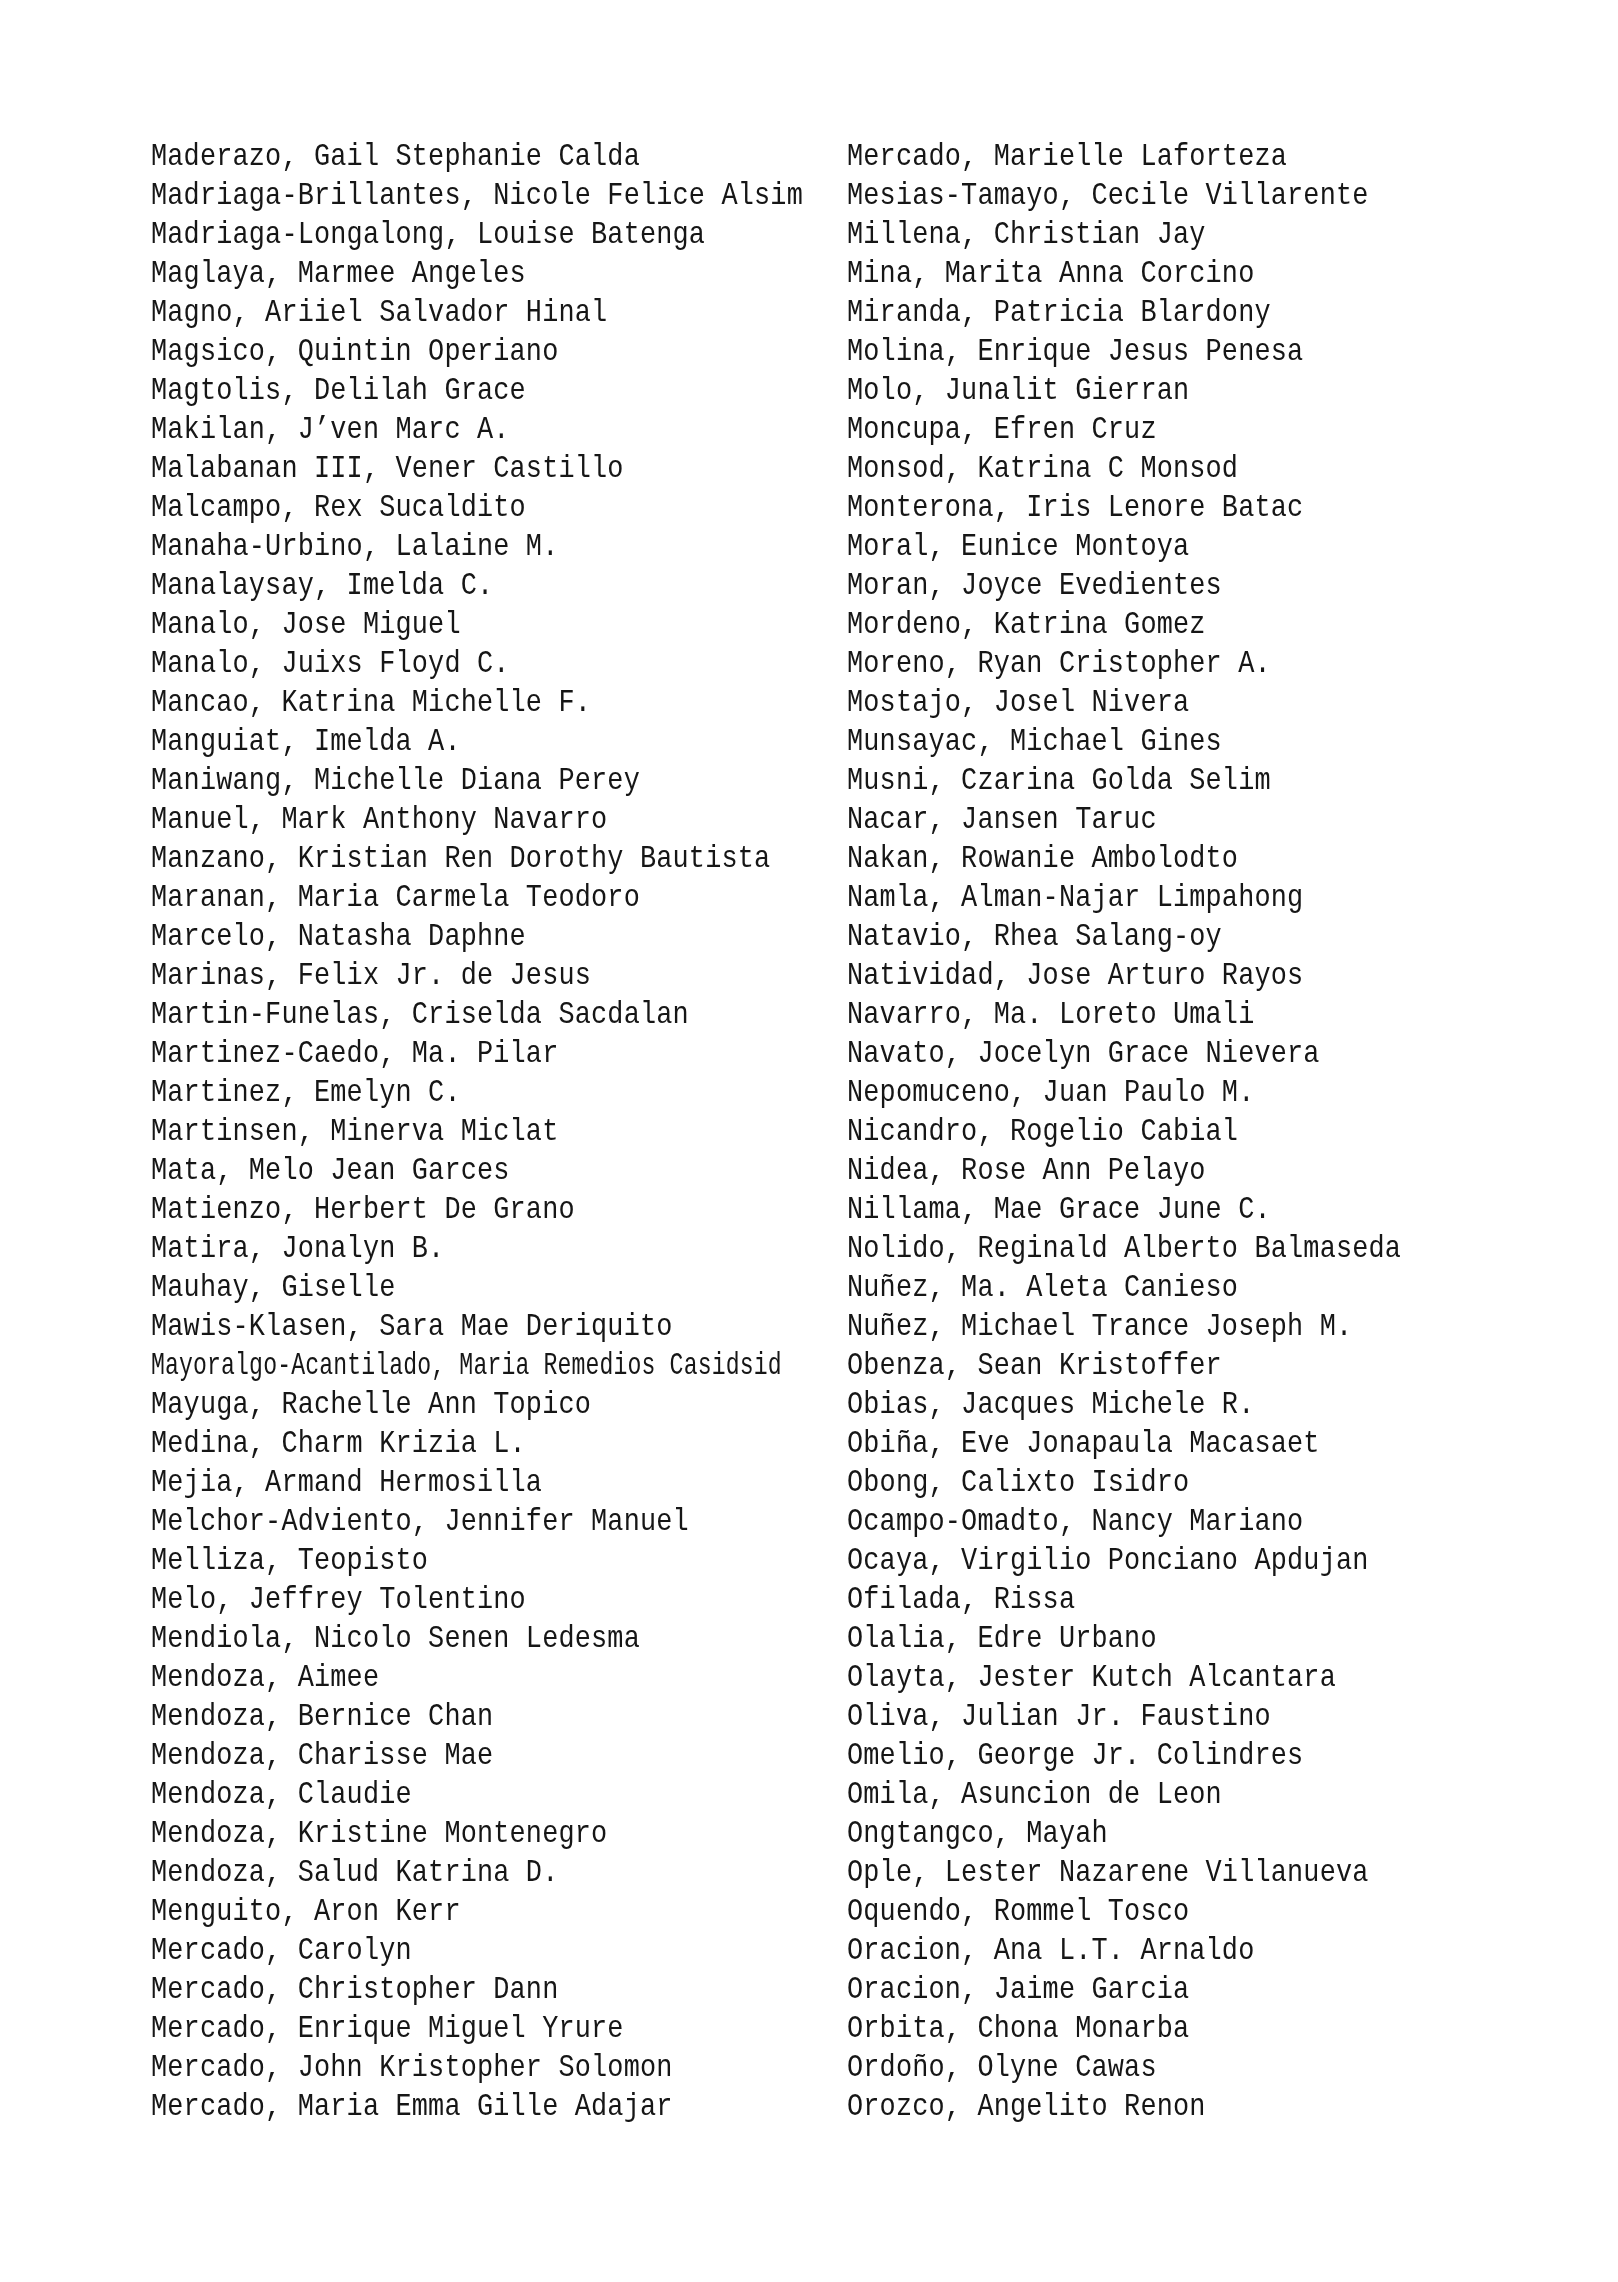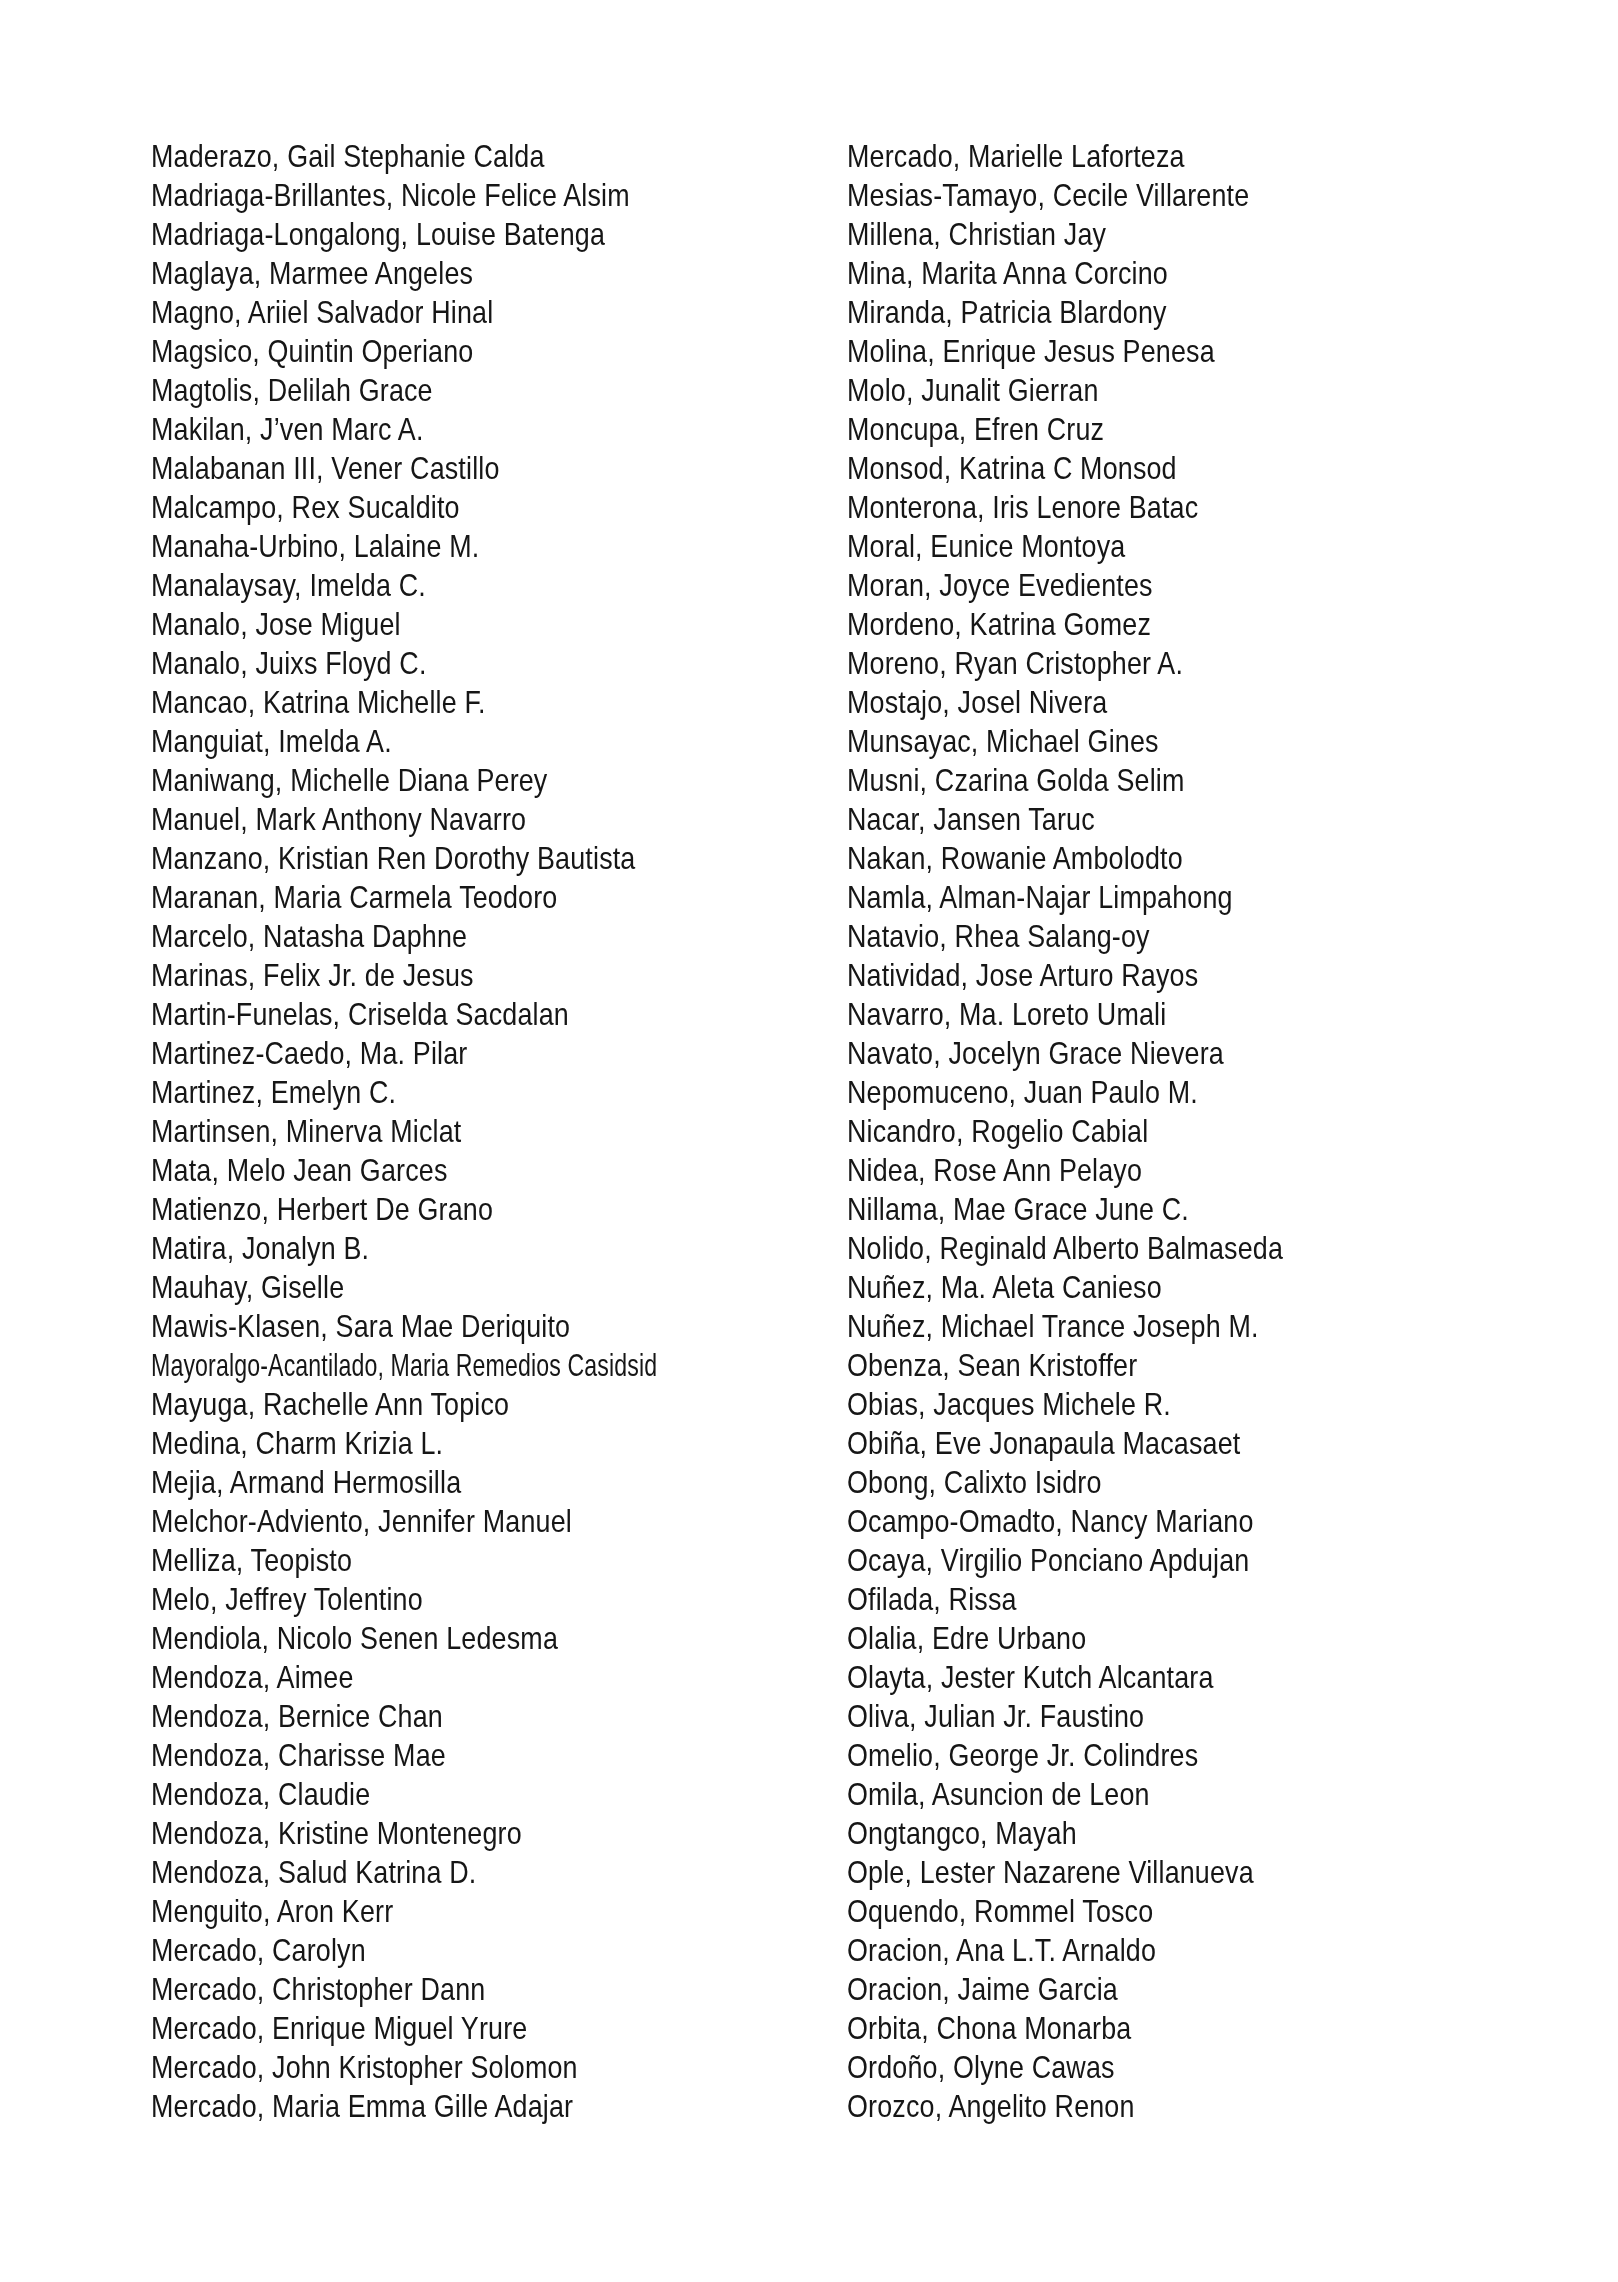--- a/index.html
+++ b/index.html
@@ -6,21 +6,21 @@
     margin: 0;
     padding: 0;
     background: #ffffff;
   }
   .page {
     position: relative;
     width: 1453px;
     height: 2282px;
     background: #ffffff;
     overflow: hidden;
-    font-family: Liberation Sans, sans-serif;
+    font-family: Liberation Mono, monospace;
   }
   .col {
     position: absolute;
     top: 137px;
     width: 831px;
     transform: scaleX(0.84);
     transform-origin: 0 0;
   }
   .col-left  { left: 151px; }
   .col-right { left: 847px; }

